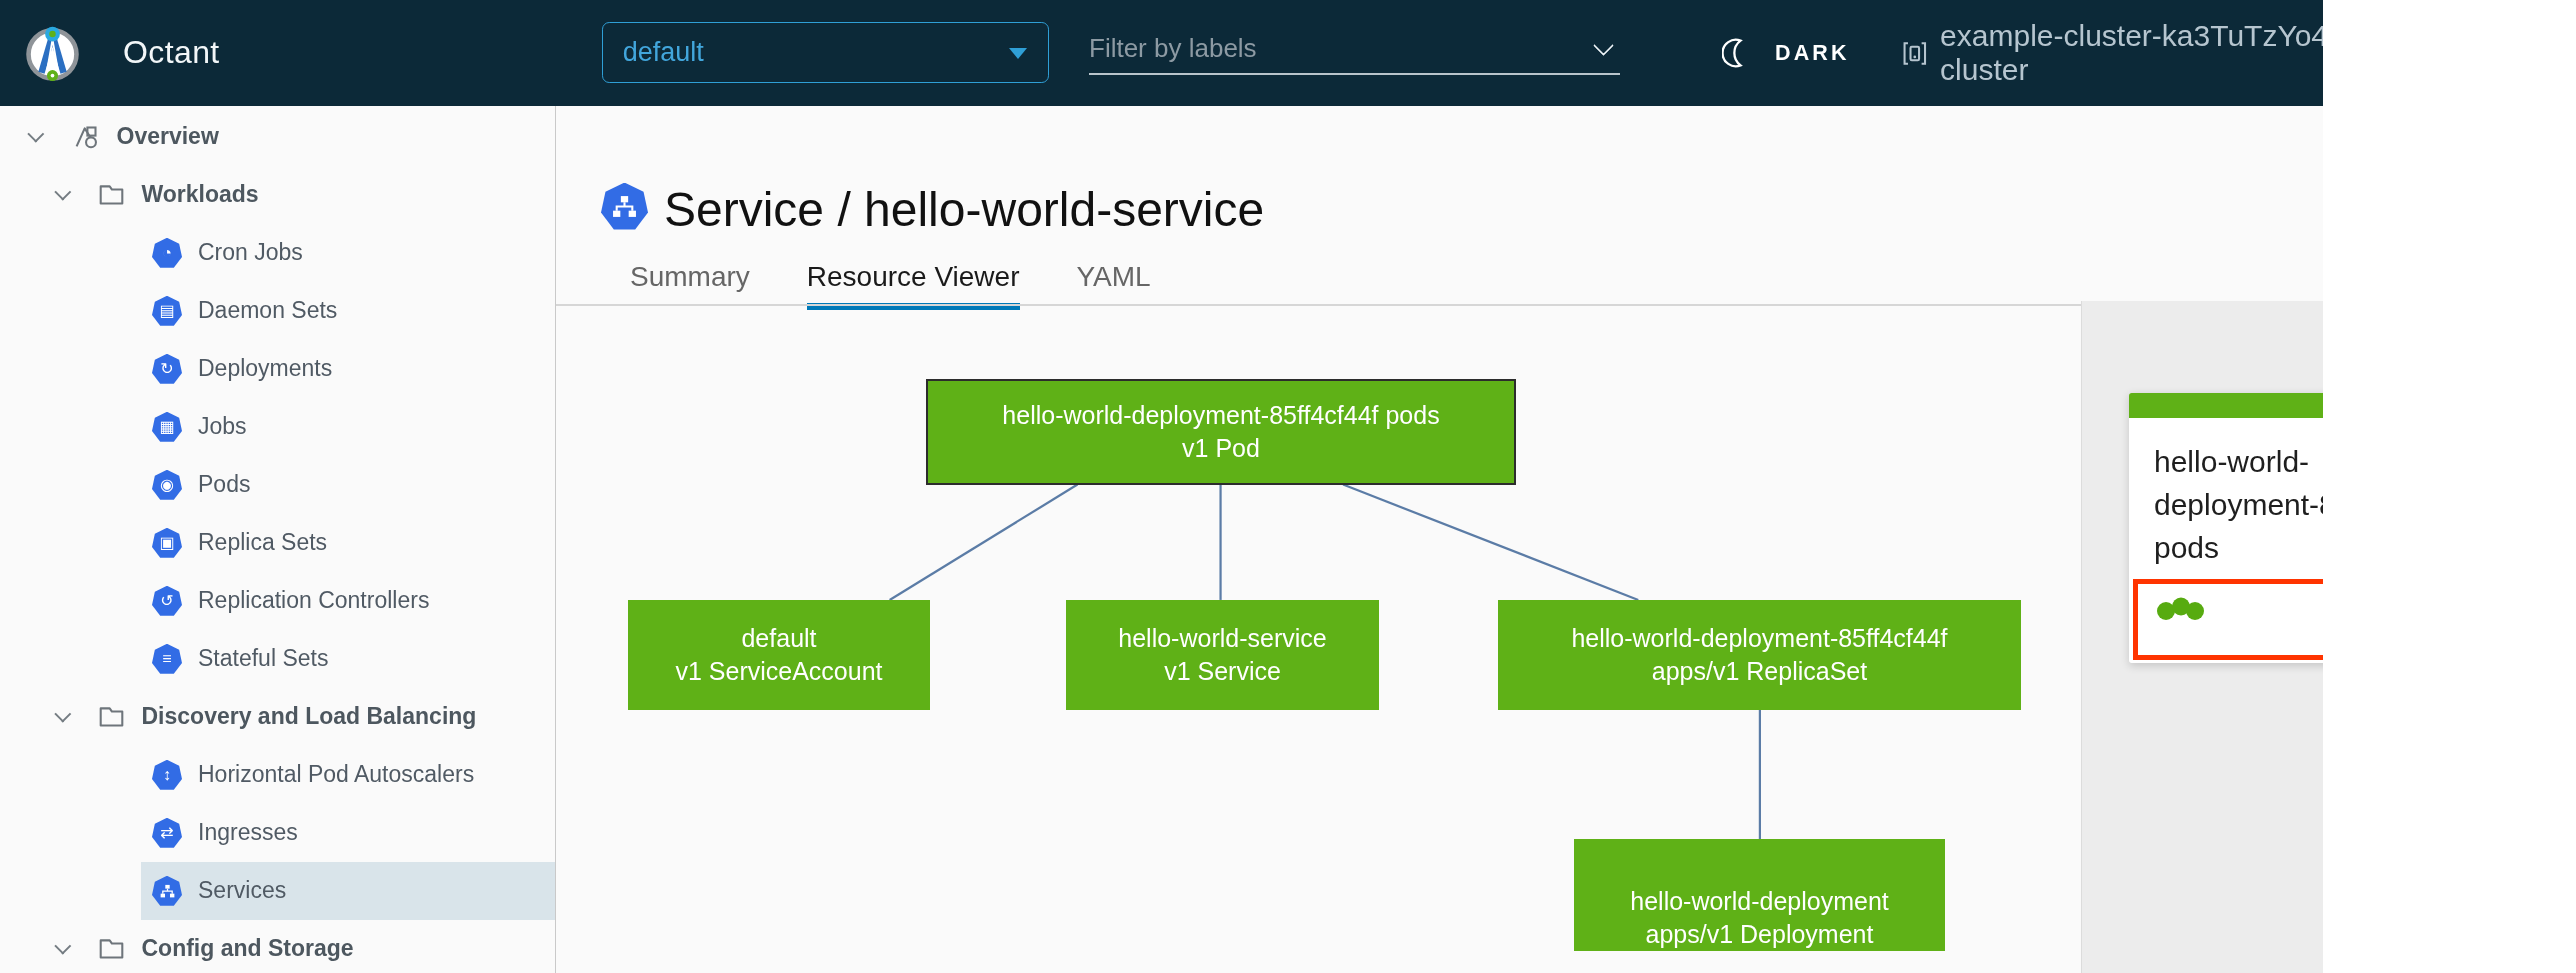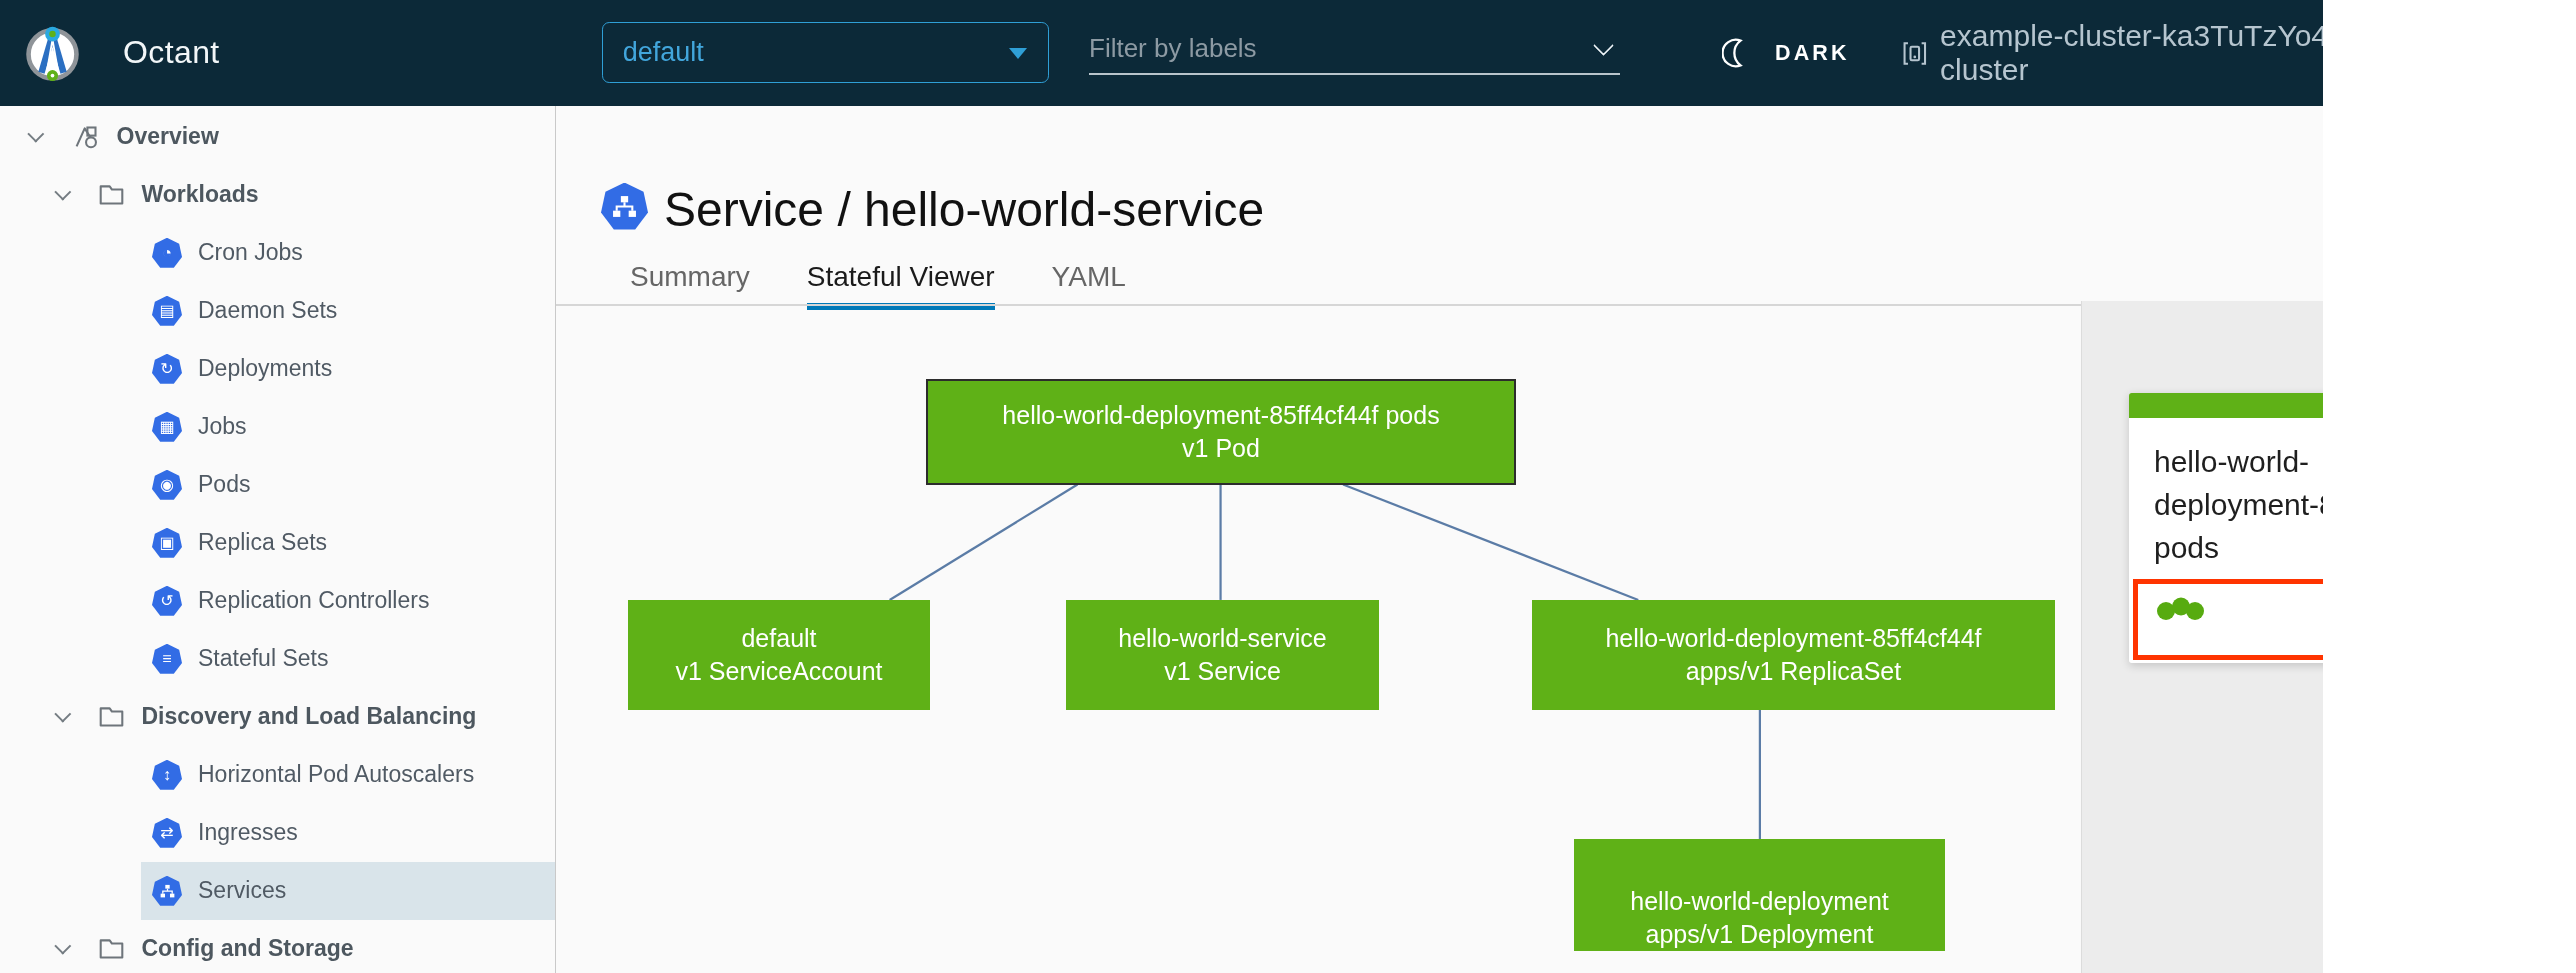--- a/index.html
+++ b/index.html
@@ -259,21 +259,21 @@
           <path d="M12 7 V11 M4.5 15 V11 H19.5 V15" stroke="#fff" stroke-width="2" fill="none"></path>
           <rect x="1" y="15" width="7" height="6" fill="#fff"></rect>
           <rect x="16" y="15" width="7" height="6" fill="#fff"></rect>
         </svg>
       </span>
       <h1 class="page-title">Service / hello-world-service</h1>
     </div>
 
     <div class="tabs">
       <div class="tab">Summary</div>
-      <div class="tab active">Stateful Viewer</div>
+      <div class="tab active">Resource Viewer</div>
       <div class="tab">YAML</div>
     </div>
     <div class="hdivider"></div>
 
     <div class="graph">
       <svg class="edges" viewBox="0 0 1705 752" width="1525" height="673">
         <line x1="583" y1="205" x2="373" y2="334" stroke="#5b7ca6" stroke-width="2.5"></line>
         <line x1="743" y1="205" x2="743" y2="334" stroke="#5b7ca6" stroke-width="2.5"></line>
         <line x1="880" y1="205" x2="1210" y2="334" stroke="#5b7ca6" stroke-width="2.5"></line>
         <line x1="1346" y1="457" x2="1346" y2="602" stroke="#5b7ca6" stroke-width="2.5"></line>
@@ -287,21 +287,21 @@
       <div class="gnode" style="left:72px;top:299px;width:302px;height:110px;">
         <span>default</span>
         <span>v1 ServiceAccount</span>
       </div>
 
       <div class="gnode" style="left:510px;top:299px;width:313px;height:110px;">
         <span>hello-world-service</span>
         <span>v1 Service</span>
       </div>
 
-      <div class="gnode" style="left:976px;top:299px;width:523px;height:110px;">
+      <div class="gnode" style="left:942px;top:299px;width:523px;height:110px;">
         <span>hello-world-deployment-85ff4cf44f</span>
         <span>apps/v1 ReplicaSet</span>
       </div>
 
       <div class="gnode" style="left:1018px;top:538px;width:371px;height:112px;justify-content:flex-end;">
         <span>hello-world-deployment</span>
         <span>apps/v1 Deployment</span>
       </div>
     </div>
 

